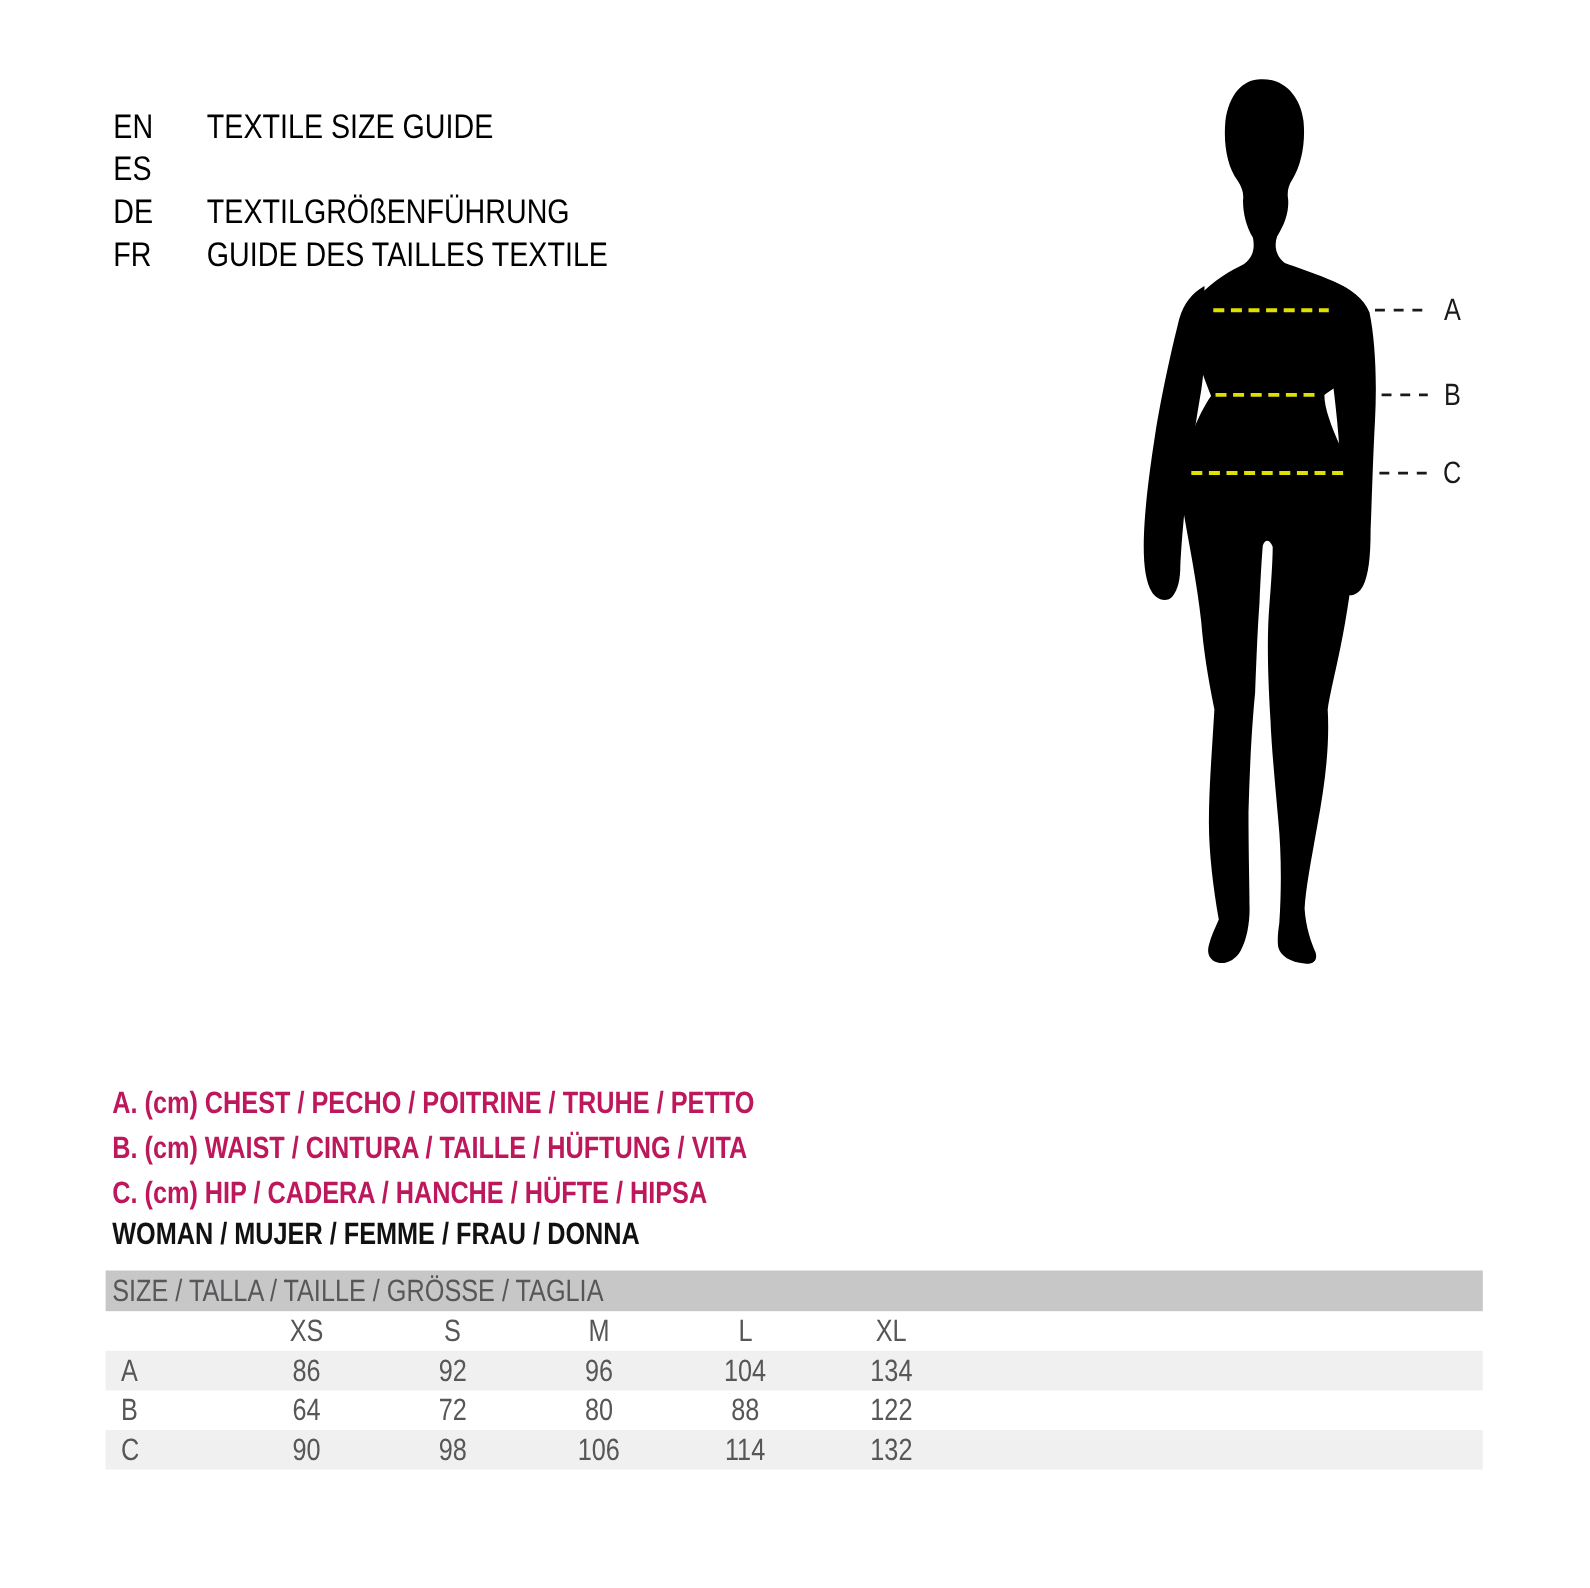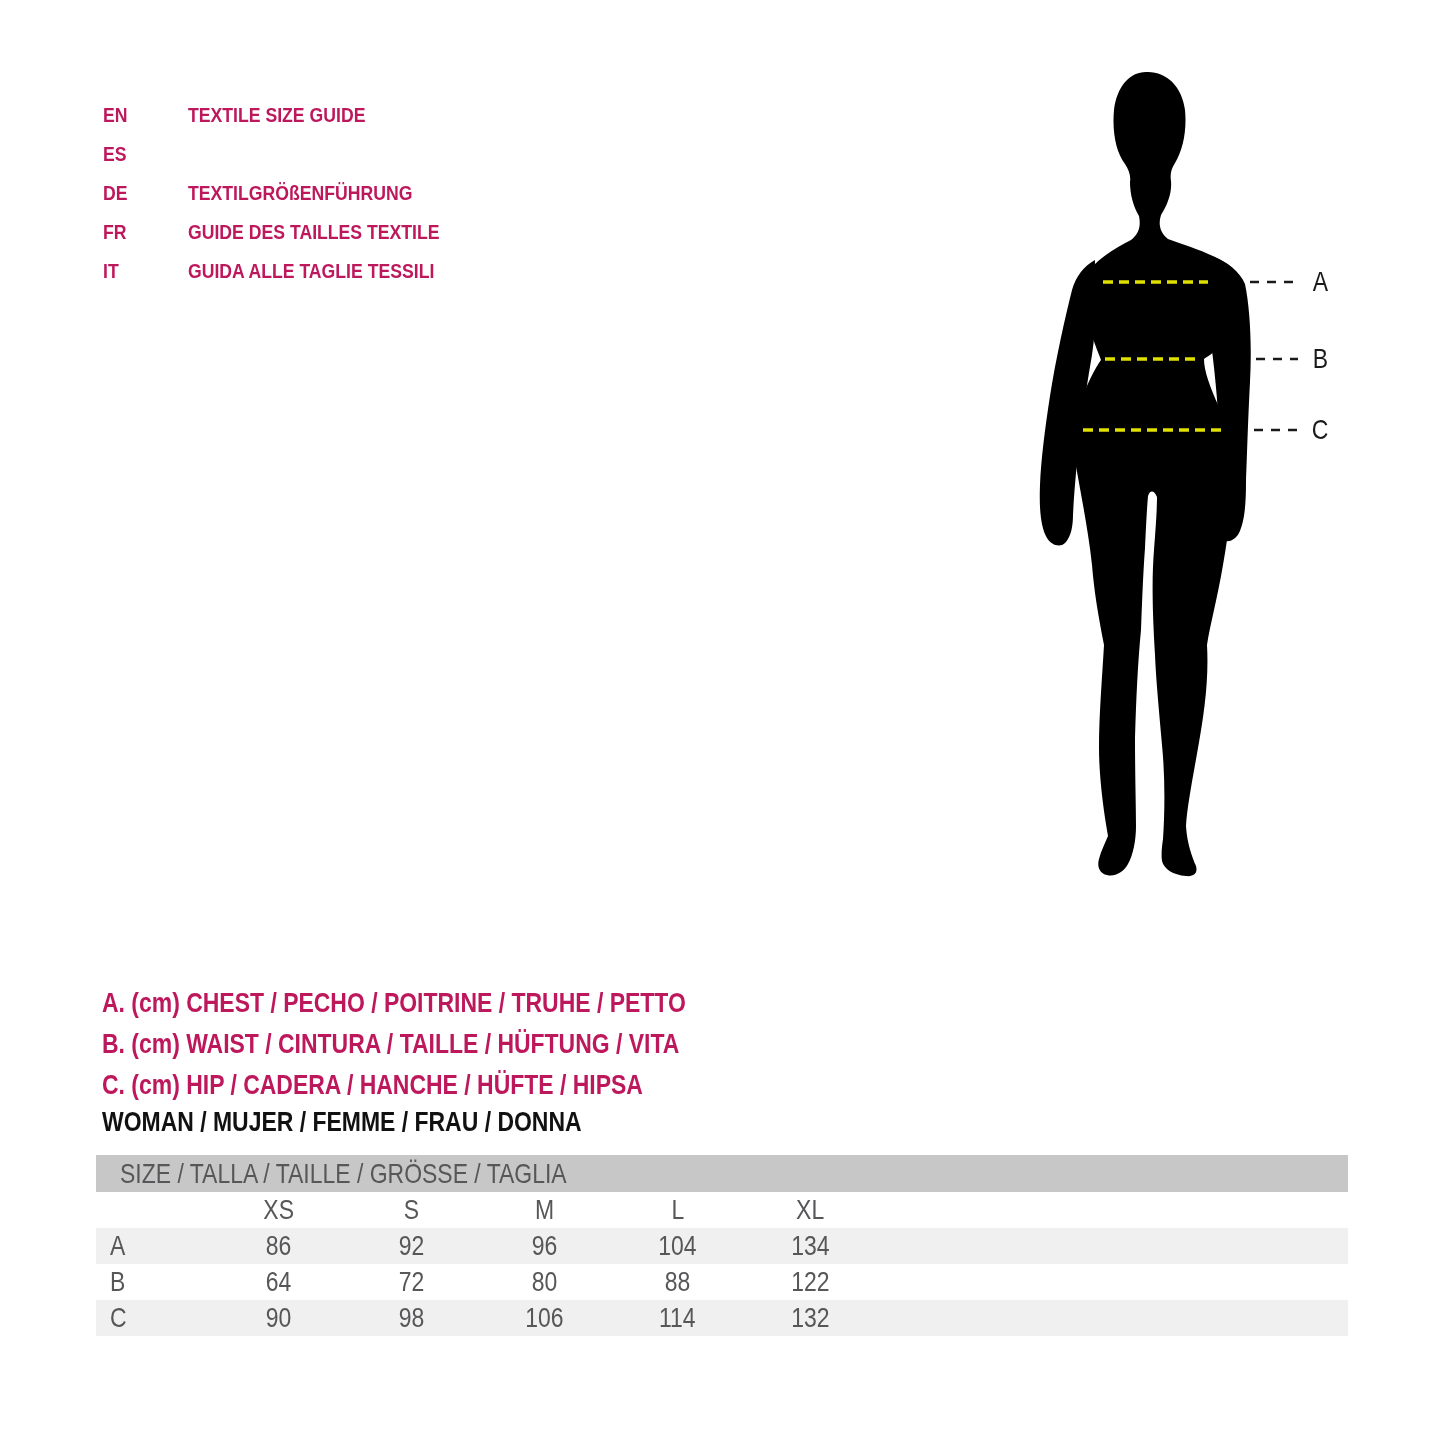--- a/index.html
+++ b/index.html
@@ -10,21 +10,21 @@
     color: #111111;
     overflow: hidden;
   }
   .canvas { position: relative; width: 1445px; height: 1444px; background: #ffffff; }
 
   
   .cond   { display: inline-block; transform: scaleX(0.82); transform-origin: 0 50%; white-space: nowrap; }
   .cond-c { display: inline-block; transform: scaleX(0.82); transform-origin: 50% 50%; white-space: nowrap; }
 
   
-  .lang-block { position: absolute; left: 103px; top: 95px; font-size: 21px; font-weight: 700; color: #be185d; }
+  .lang-block { position: absolute; left: 103px; top: 95px; font-size: 31px; font-weight: 400; color: #000000; }
   .lang-row { display: flex; height: 39px; line-height: 39px; }
   .lang-code { width: 85px; flex: 0 0 85px; }
   .lang-label { flex: 1; }
   .lang-row .cond { transform: scaleX(0.84); }
 
   
   .figure { position: absolute; left: 1000px; top: 60px; width: 350px; height: 840px; }
   .figure svg { position: absolute; left: 0; top: 0; }
   .marker-label {
     position: absolute; left: 302px; width: 36px; height: 34px;
@@ -40,21 +40,21 @@
   .measure-line { height: 41px; line-height: 41px; }
   .gender-line {
     position: absolute; left: 102px; top: 1102px; height: 40px; line-height: 40px;
     font-size: 28px; font-weight: 700; color: #111111; text-align: right;
   }
 
   
   .size-table { position: absolute; left: 96px; top: 1155px; width: 1252px; font-size: 28px; color: #57575a; }
   .table-header {
     height: 37px; line-height: 37px; background: #c7c7c7;
-    padding-left: 24px; font-weight: 400; color: #57575a;
+    padding-left: 6px; font-weight: 400; color: #57575a;
   }
   .table-row {
     display: grid;
     grid-template-columns: 116px 133px 133px 133px 133px 133px 1fr;
     height: 36px; line-height: 36px;
   }
   .table-row.stripe { background: #f0f0f0; }
   .row-label { padding-left: 14px; text-align: left; }
   .cell-c { text-align: center; }
 </style>
@@ -71,24 +71,20 @@
     <div class="lang-row">
       <span class="lang-code"><span class="cond">ES</span></span>
     </div>
     <div class="lang-row">
       <span class="lang-code"><span class="cond">DE</span></span>
       <span class="lang-label"><span class="cond">TEXTILGRÖßENFÜHRUNG</span></span>
     </div>
     <div class="lang-row">
       <span class="lang-code"><span class="cond">FR</span></span>
       <span class="lang-label"><span class="cond">GUIDE DES TAILLES TEXTILE</span></span>
-    </div>
-    <div class="lang-row">
-      <span class="lang-code"><span class="cond">IT</span></span>
-      <span class="lang-label"><span class="cond">GUIDA ALLE TAGLIE TESSILI</span></span>
     </div>
   </div>
 
   <div class="figure">
     <svg width="350" height="840" viewBox="0 0 350 840" aria-hidden="true">
 
       <path fill="#000000" d="
         M146,12
         C166,11 182,26 185,50
         C187,70 183,90 175,103

